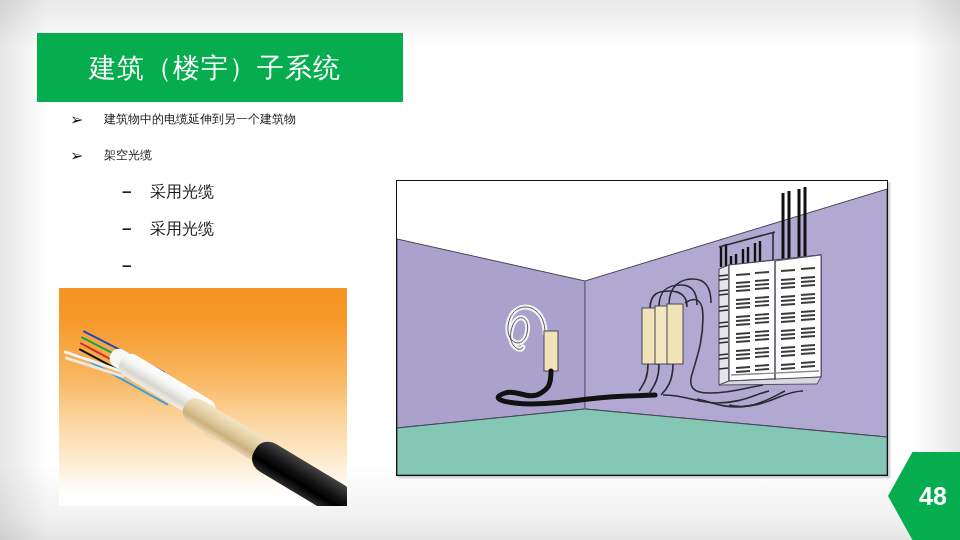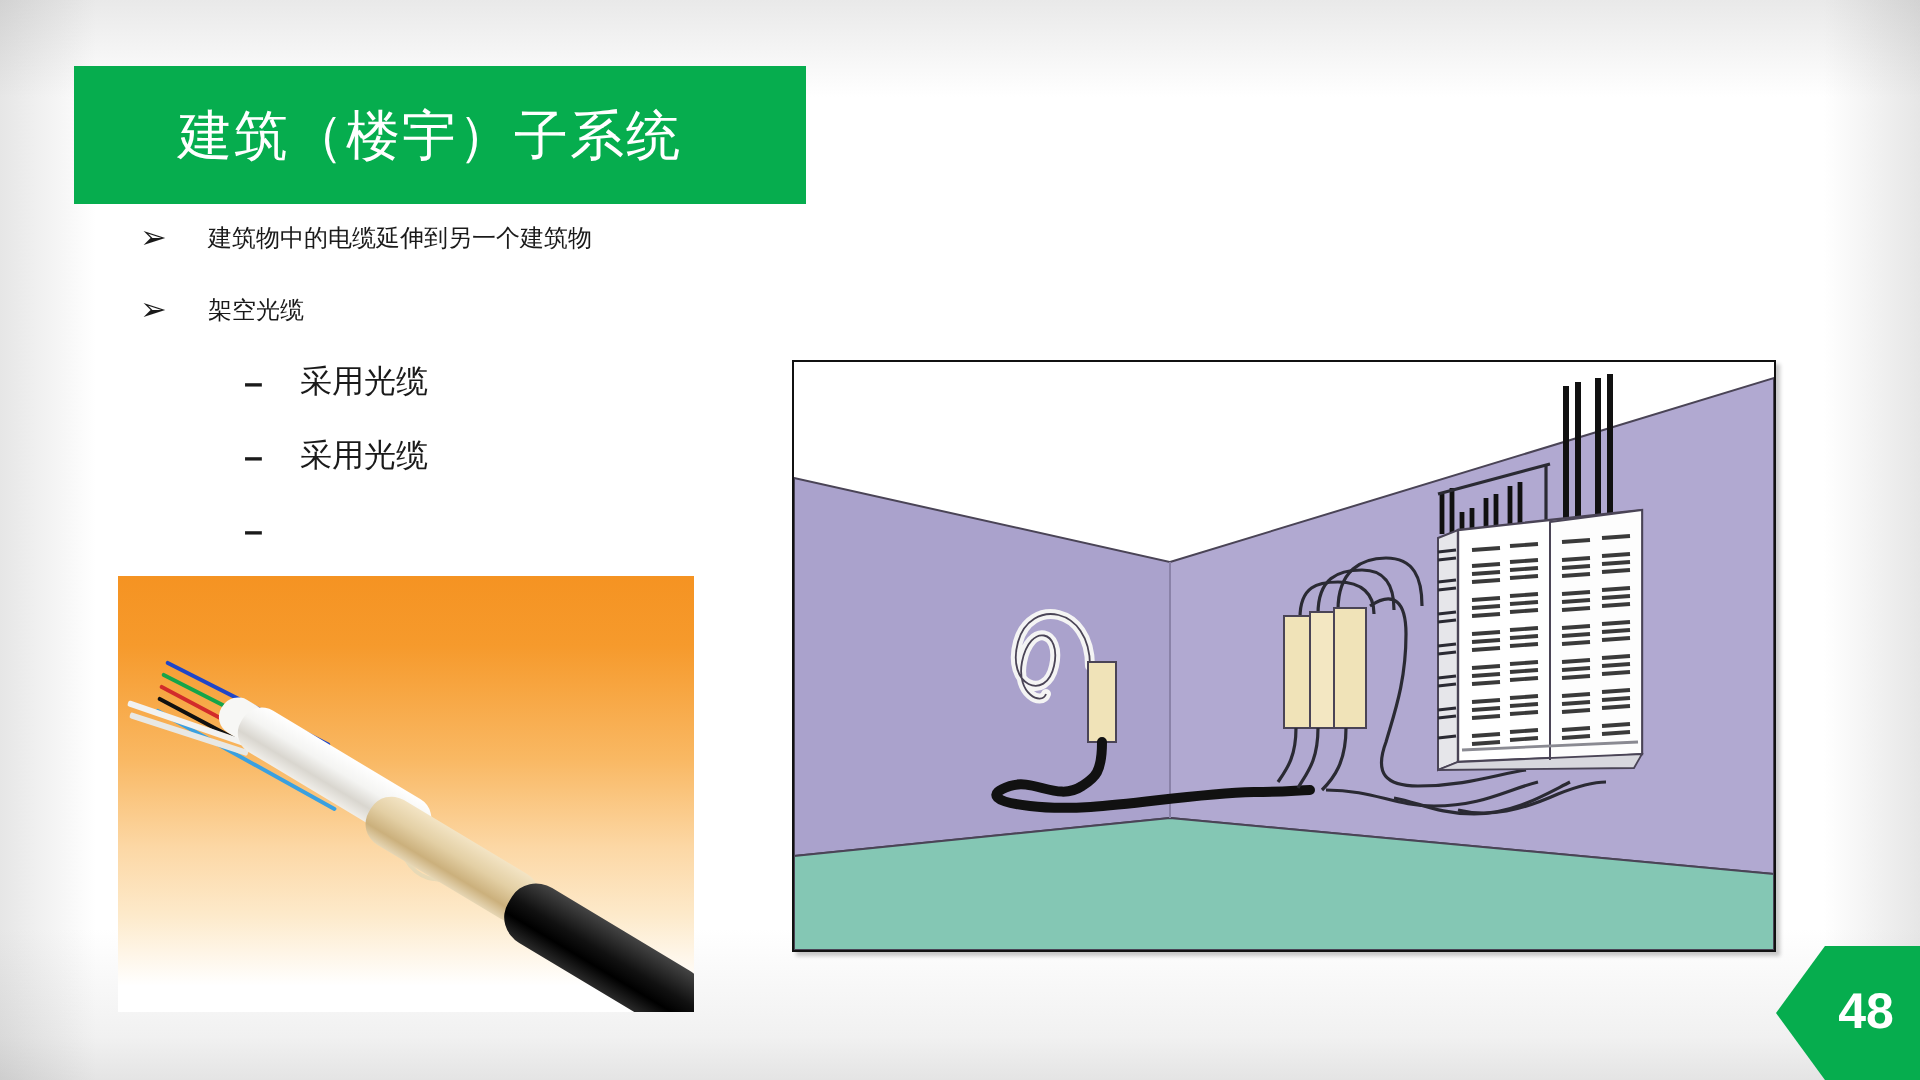--- a/index.html
+++ b/index.html
@@ -171,21 +171,21 @@
     overflow: hidden;
   }
   #diagram svg { display: block; }
 
   
   #page-pennant {
     position: absolute;
     right: 0px;
     bottom: 0px;
     width: 72px;
-    height: 67px;
+    height: 88px;
   }
   #pennant-shape {
     position: absolute;
     inset: 0;
     background: #06ad4e;
     clip-path: polygon(0% 50%, 34% 0%, 100% 0%, 100% 100%, 34% 100%);
   }
   #page-number {
     position: absolute;
     left: 0;

